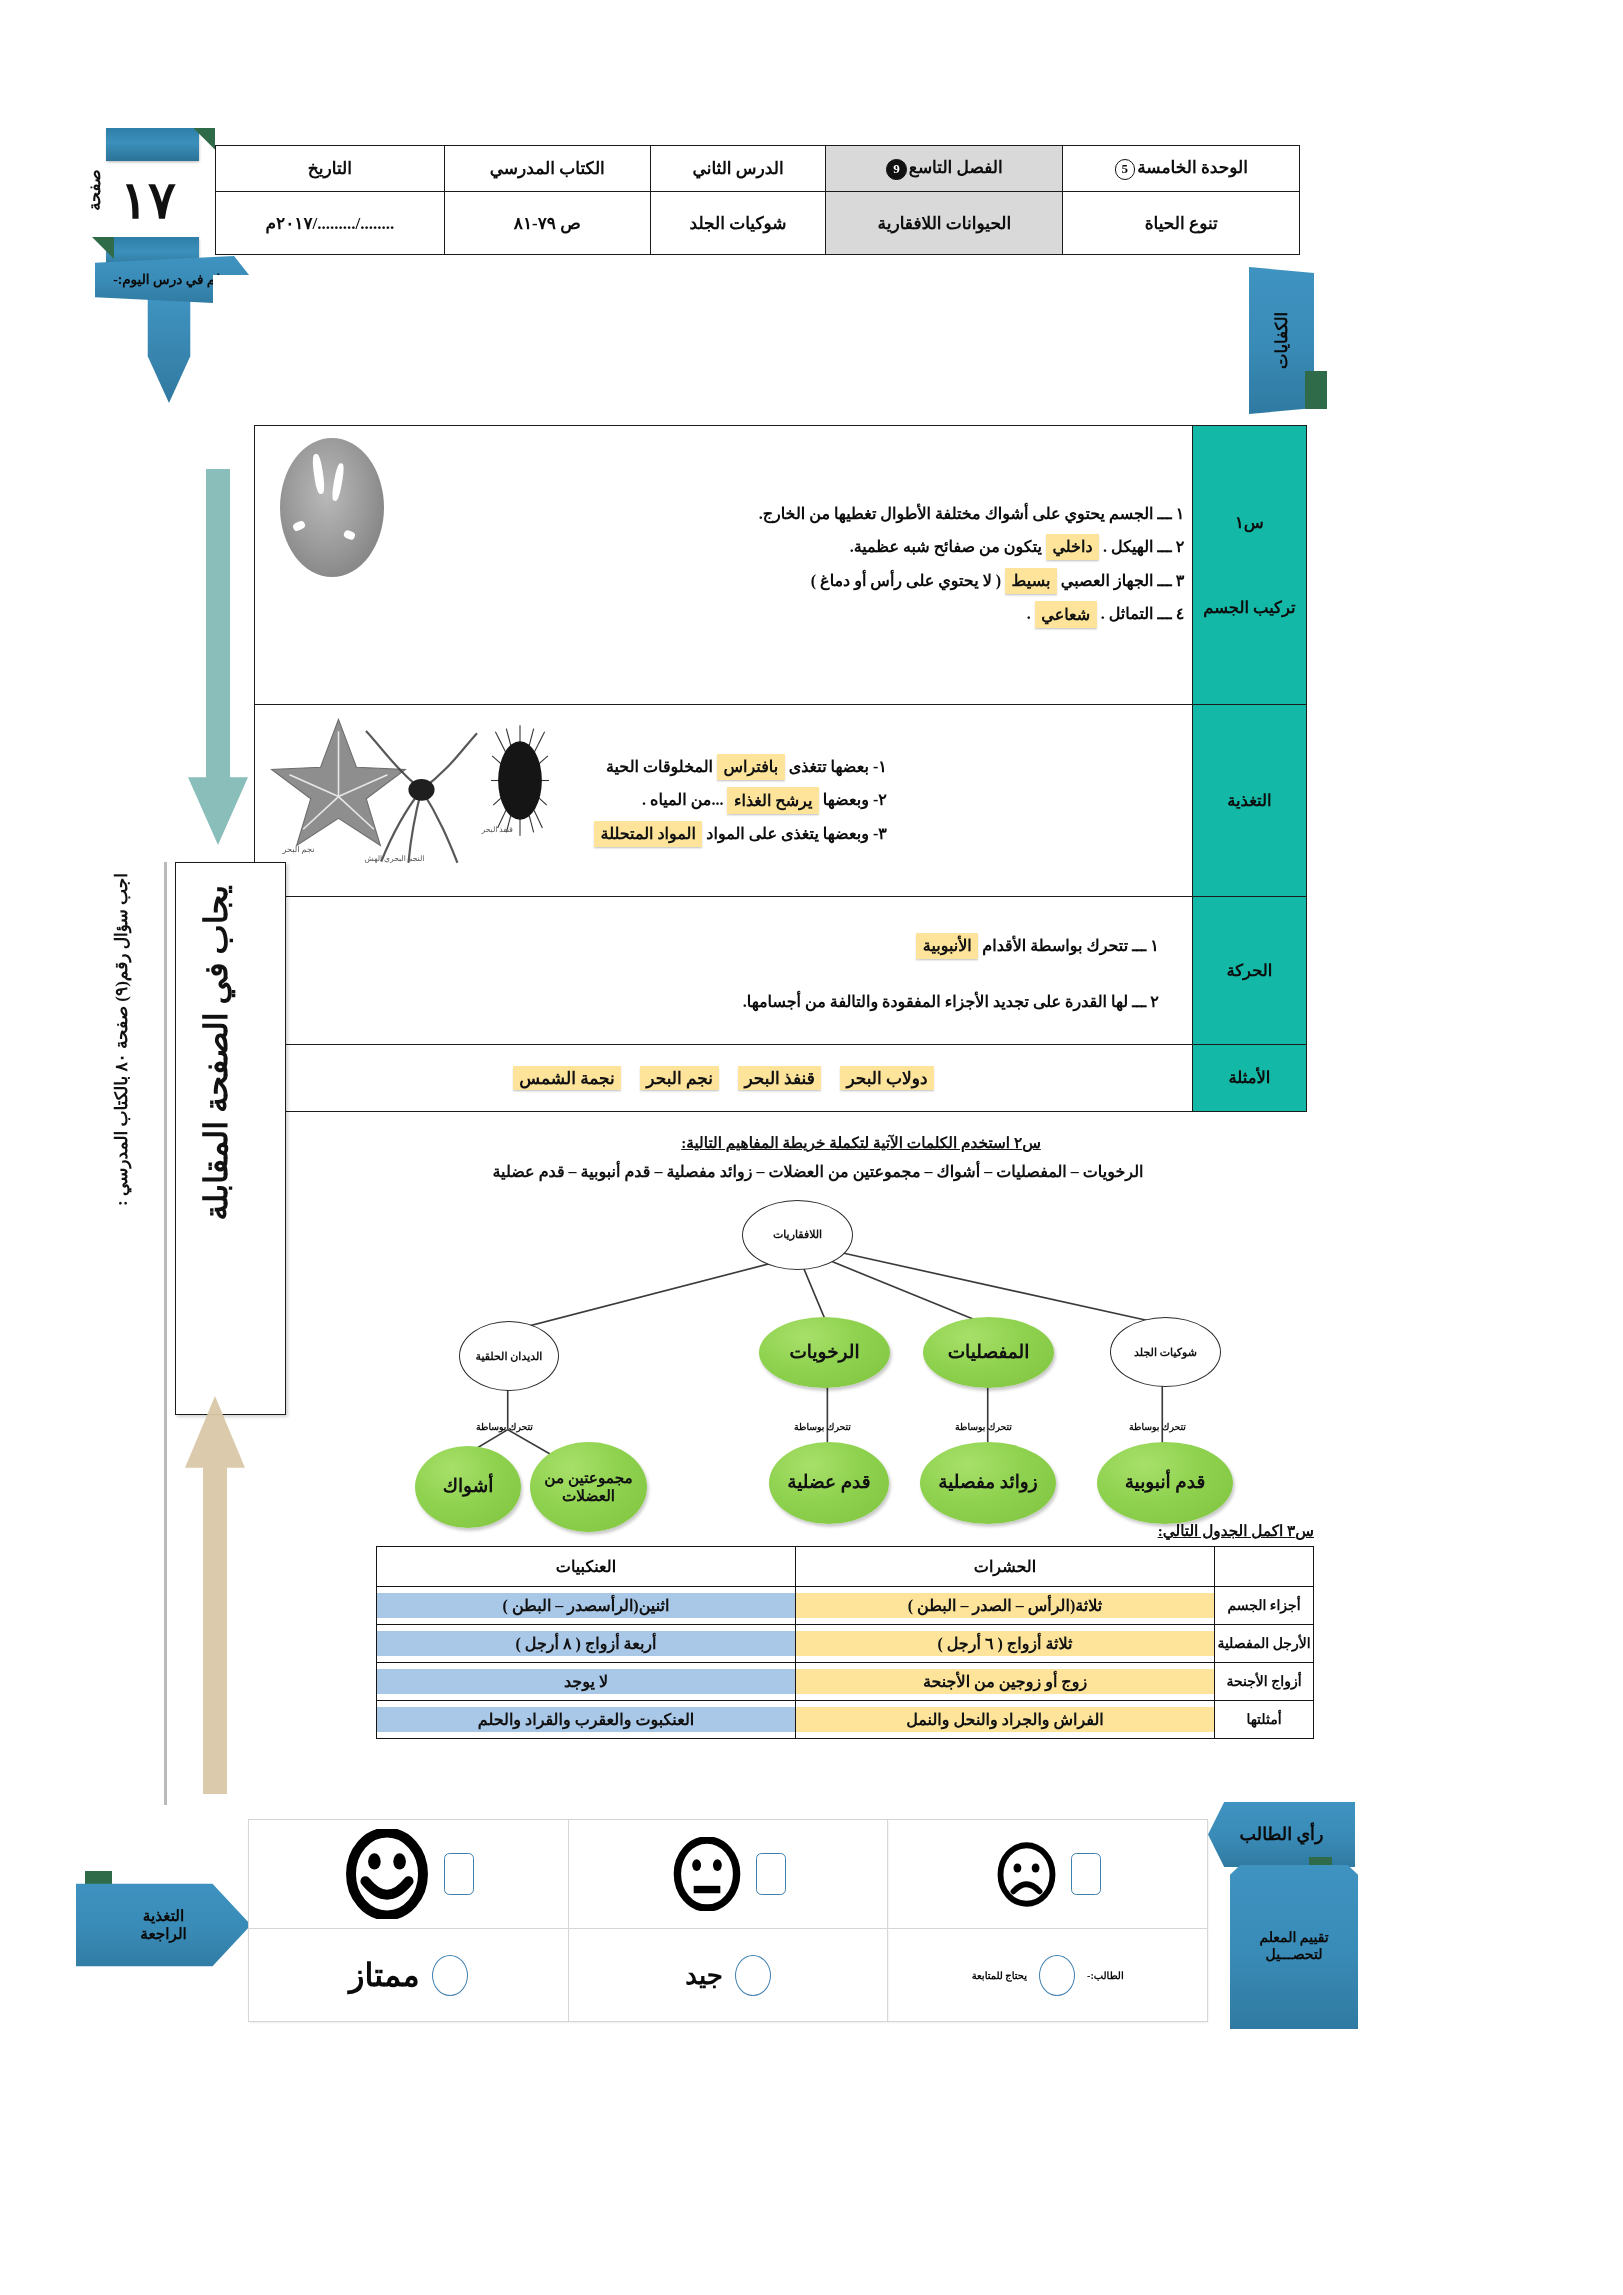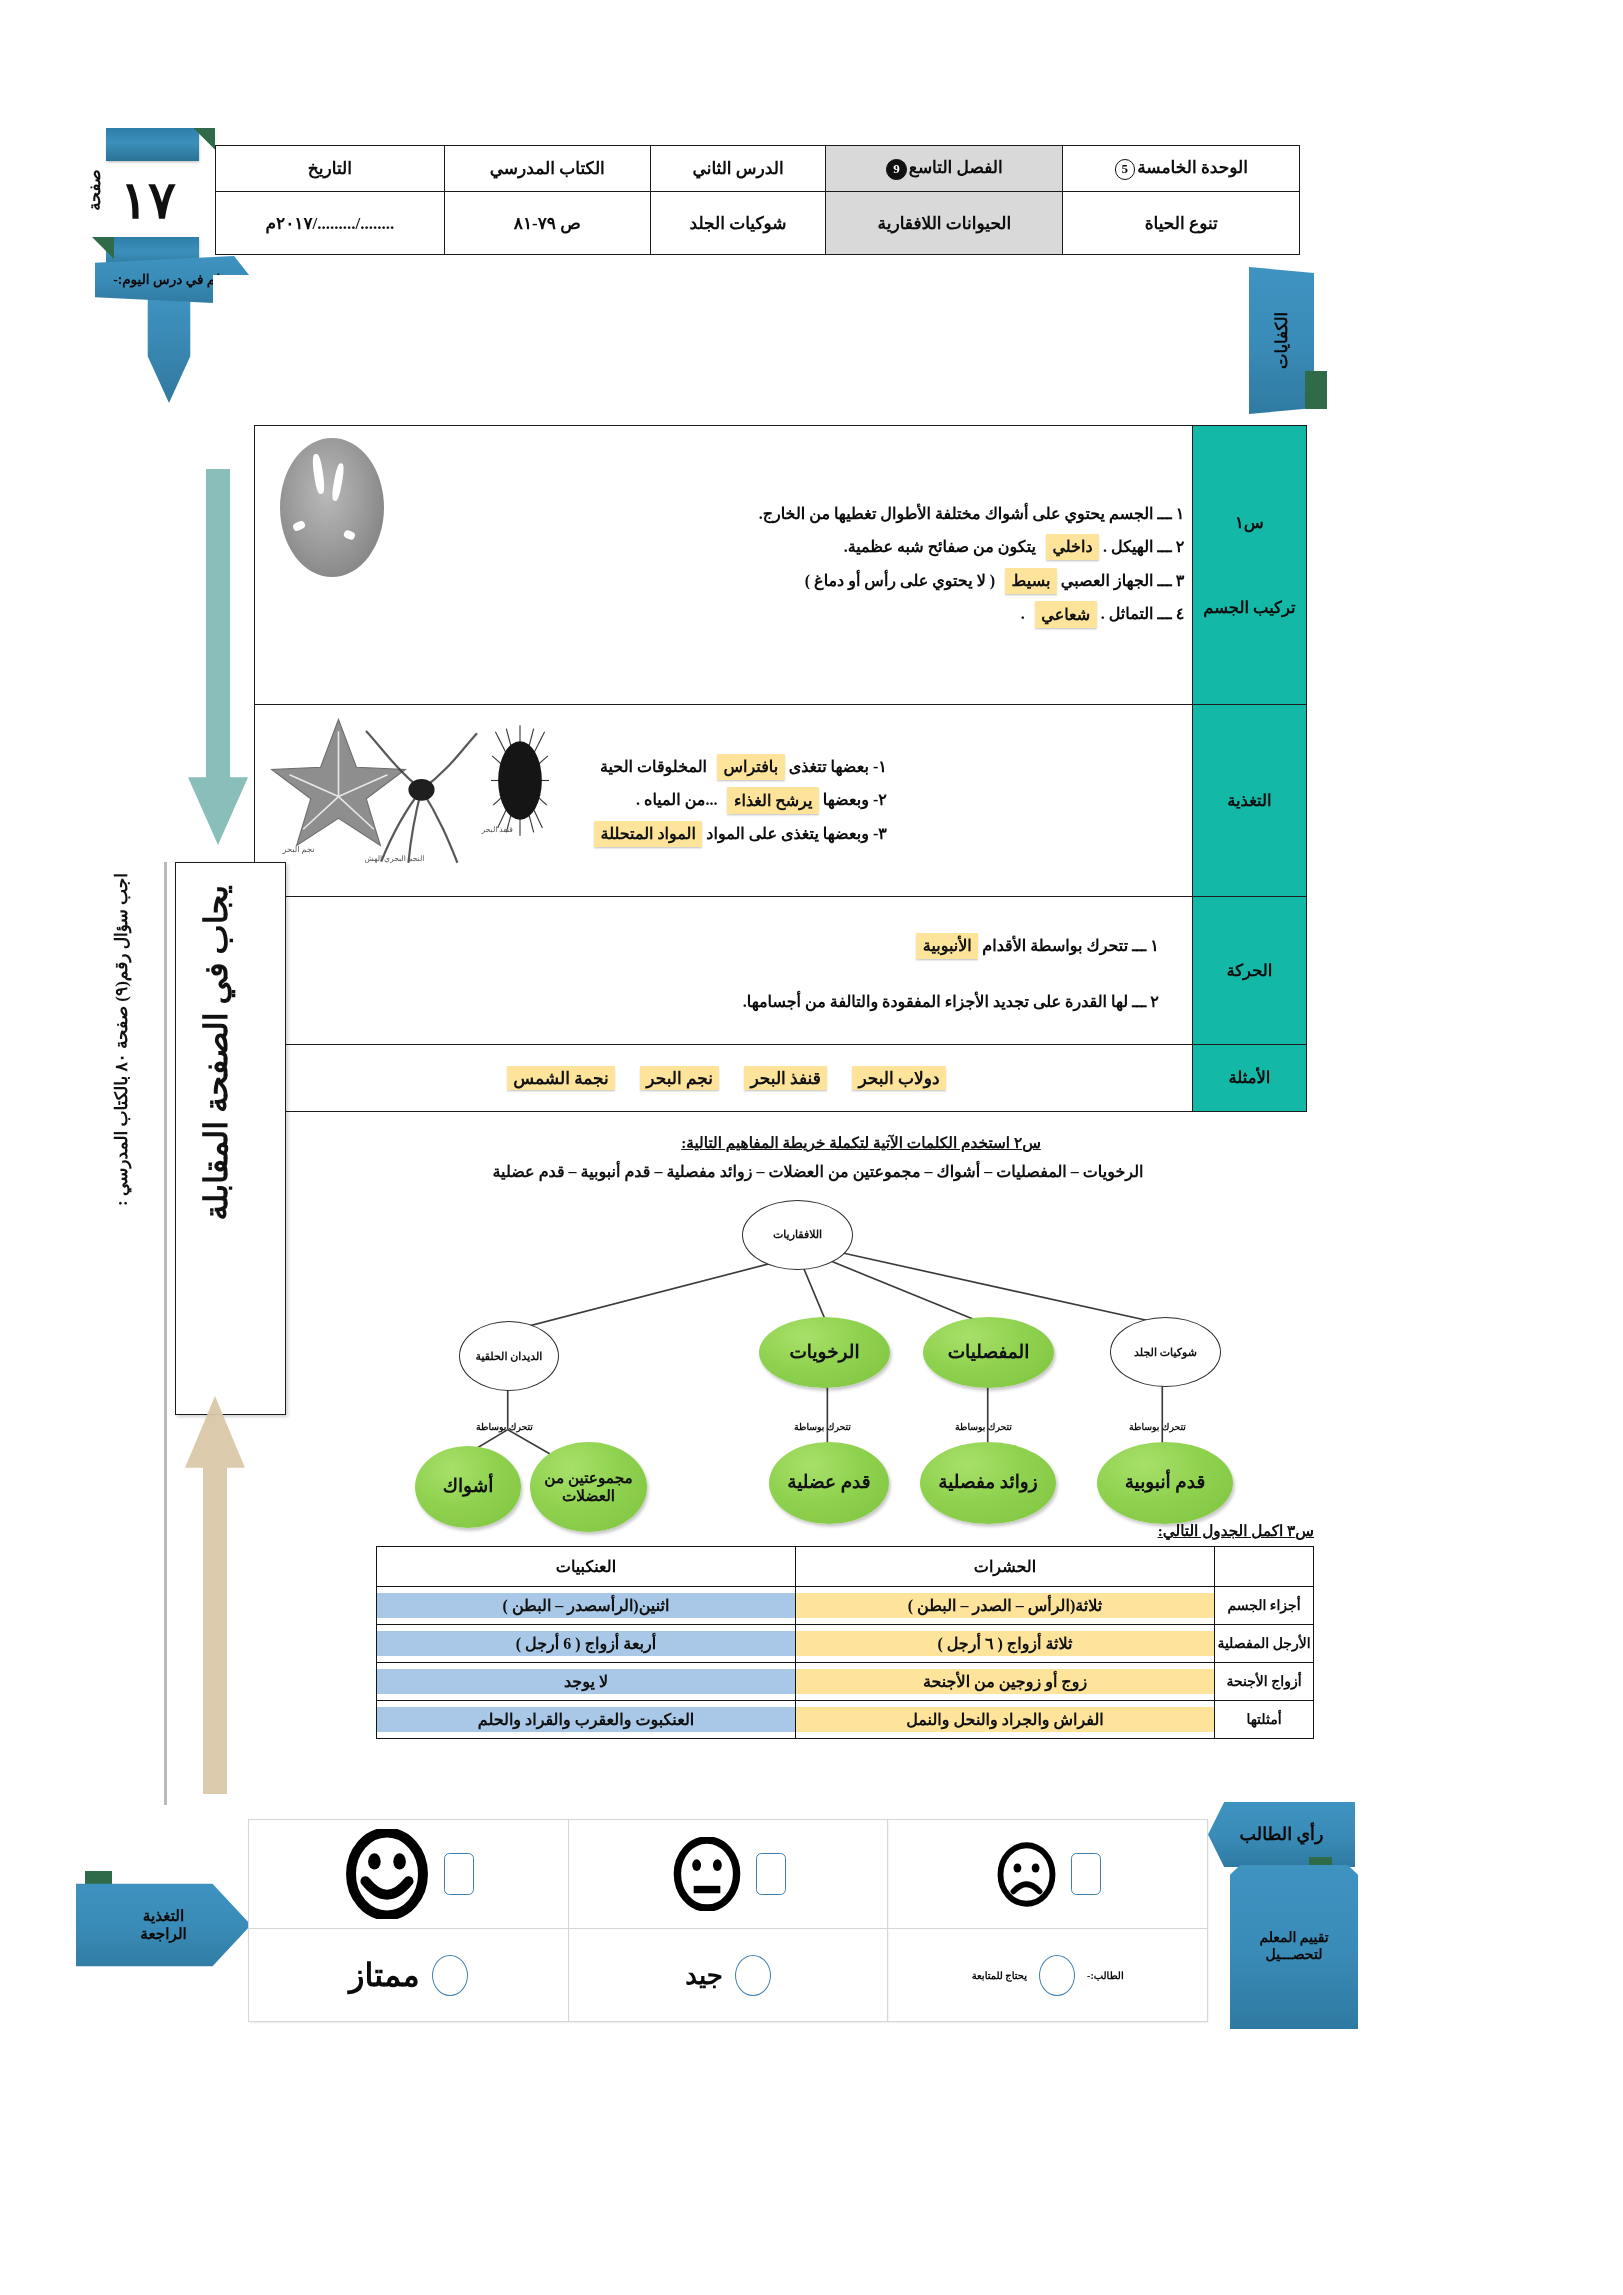--- a/index.html
+++ b/index.html
@@ -22,21 +22,20 @@
   .abs { position: absolute; }
 
   .hl-yellow {
     background: #fde49a;
     padding: 1.1px 6.5px;
     border-radius: 0;
     box-shadow: 0 1.6px 1.6px rgba(0,0,0,.18);
     display: inline-block;
     font-weight: 700;
     color: #111;
-    margin-left: 6px;
   }
   .hl-blue {
     background: #a9c7e6;
     display: block;
     padding: 3.3px 5.5px;
     font-weight: 700;
     color: #111;
   }
   .hl-yellow-flat {
     background: #fde49a;
@@ -613,21 +612,21 @@
       <td class="q3-val">
         <span class="hl-blue">اثنين(الرأسصدر – البطن )</span>
       </td>
     </tr>
     <tr>
       <td class="q3-rowlabel">الأرجل المفصلية</td>
       <td class="q3-val">
         <span class="hl-yellow-flat">ثلاثة أزواج ( ٦ أرجل )</span>
       </td>
       <td class="q3-val">
-        <span class="hl-blue">أربعة أزواج ( 6 أرجل )</span>
+        <span class="hl-blue">أربعة أزواج ( ٨ أرجل )</span>
       </td>
     </tr>
     <tr>
       <td class="q3-rowlabel">أزواج الأجنحة</td>
       <td class="q3-val">
         <span class="hl-yellow-flat">زوج أو زوجين من الأجنحة</span>
       </td>
       <td class="q3-val">
         <span class="hl-blue">لا يوجد</span>
       </td>

